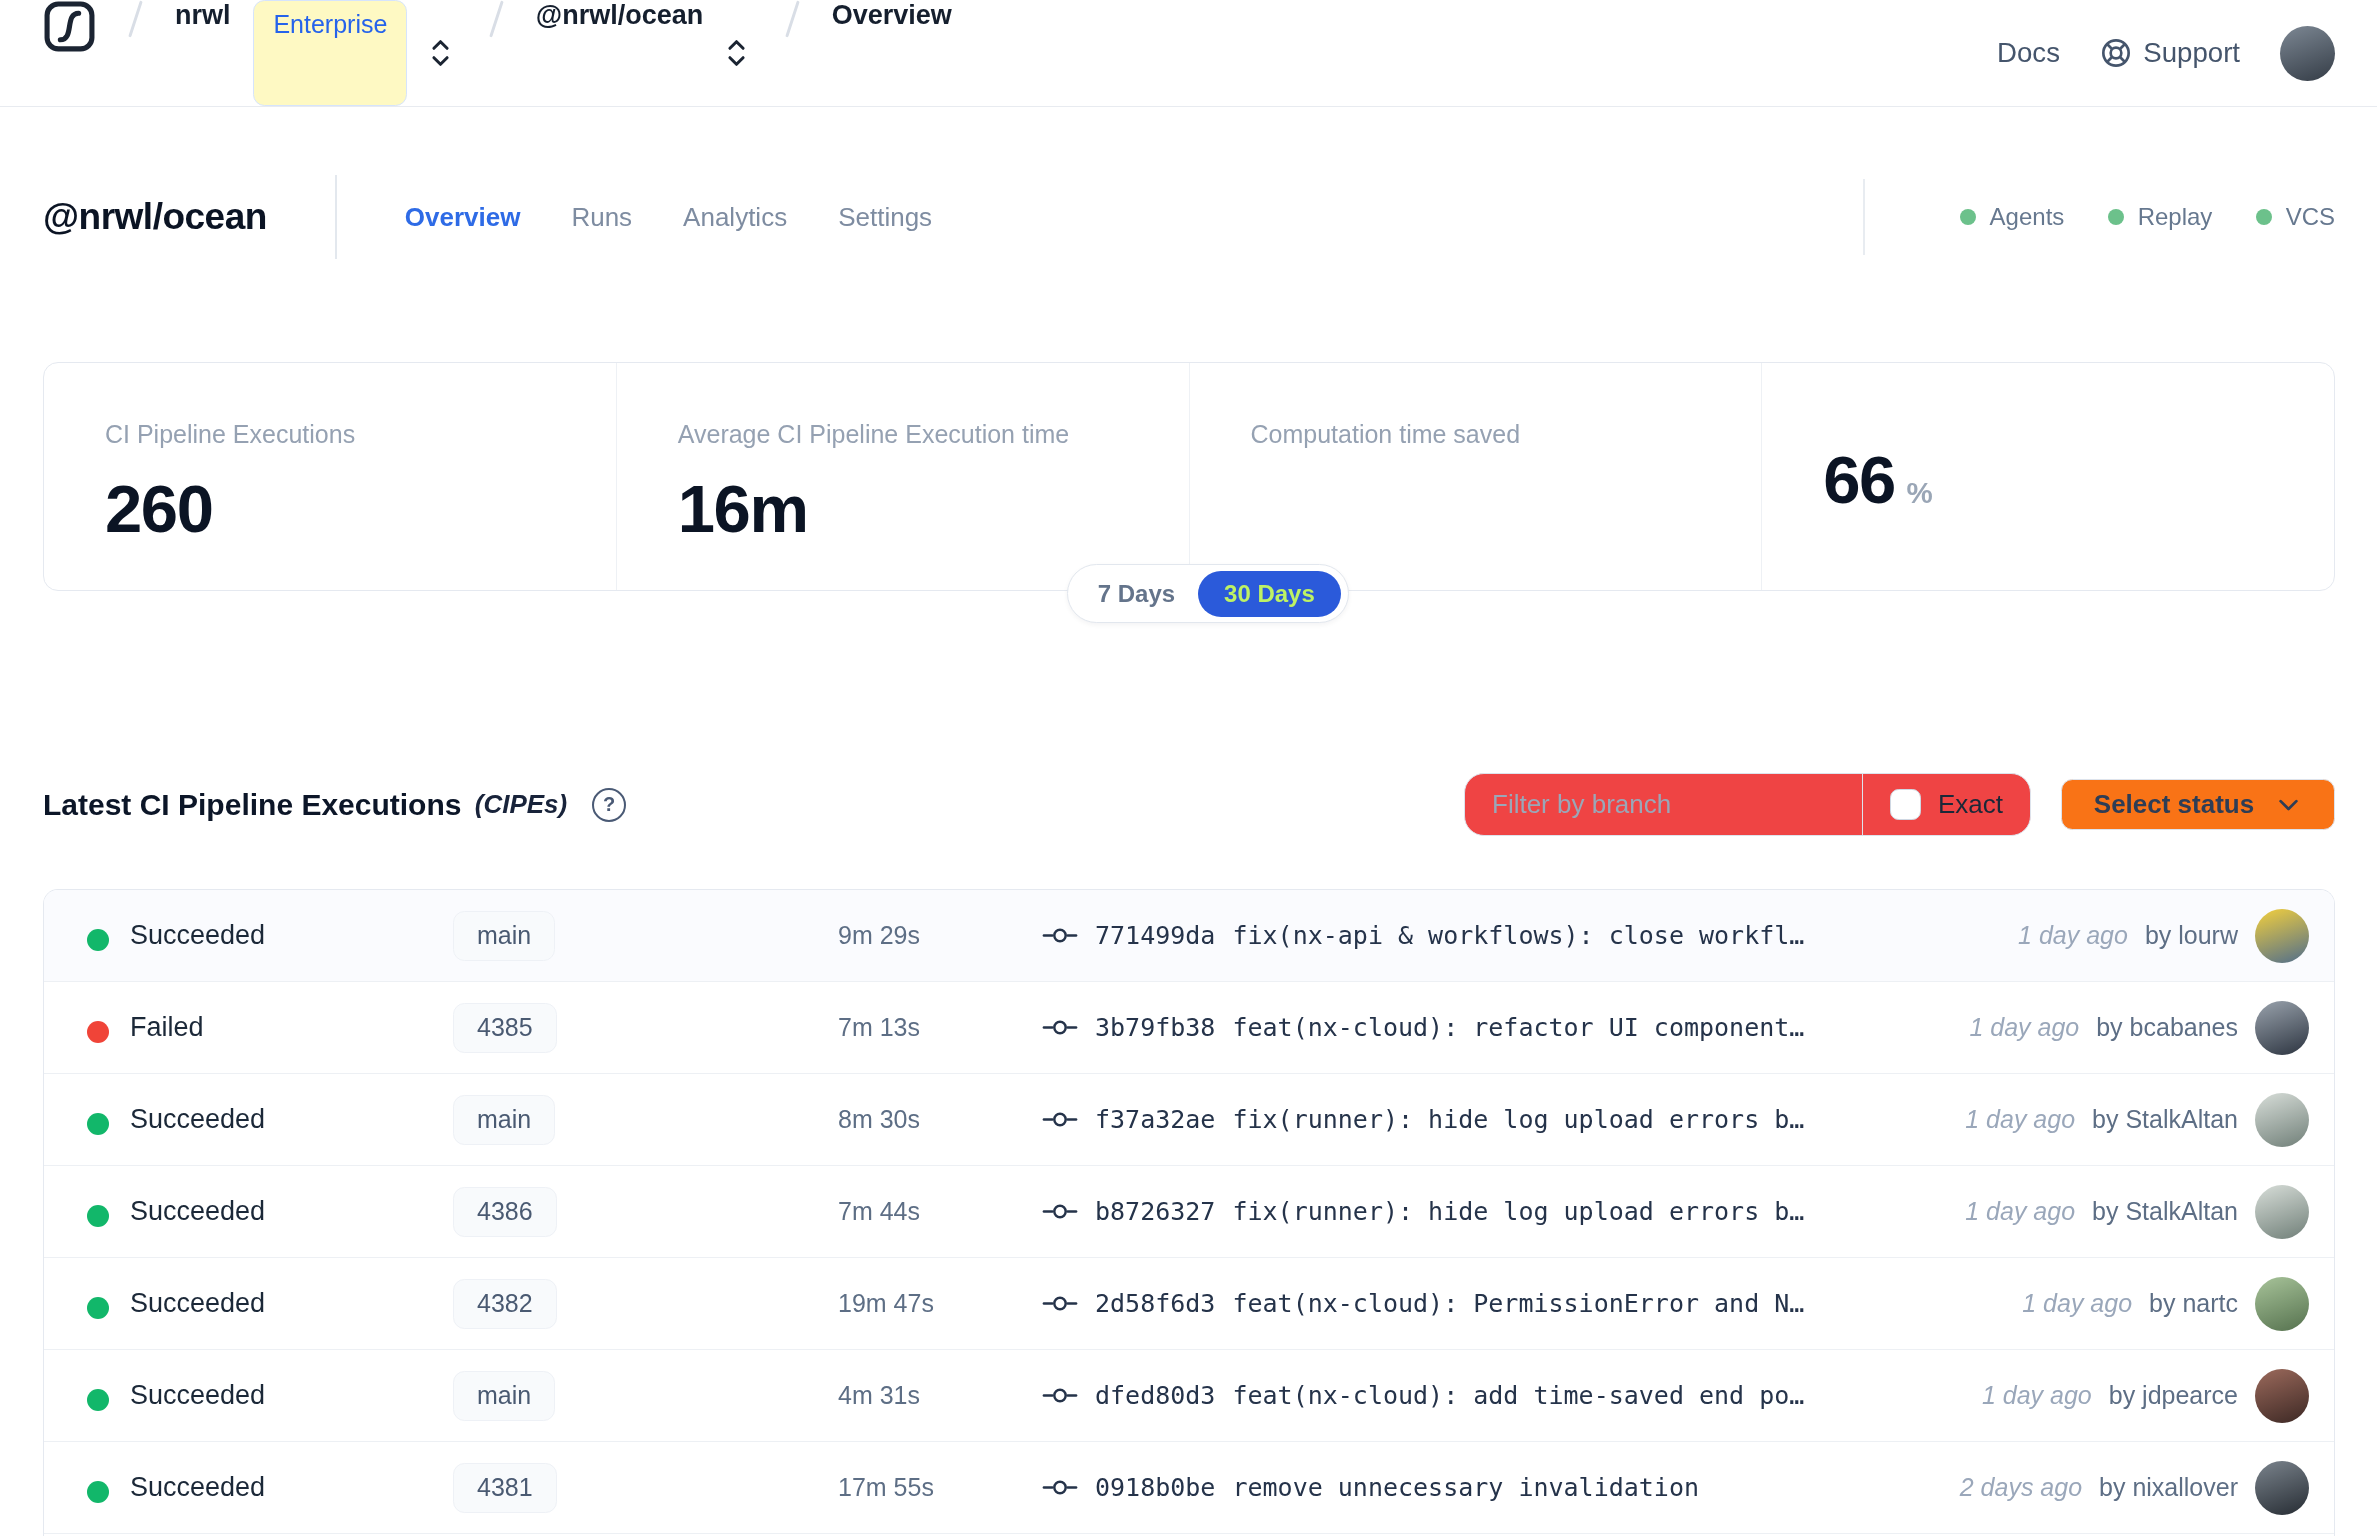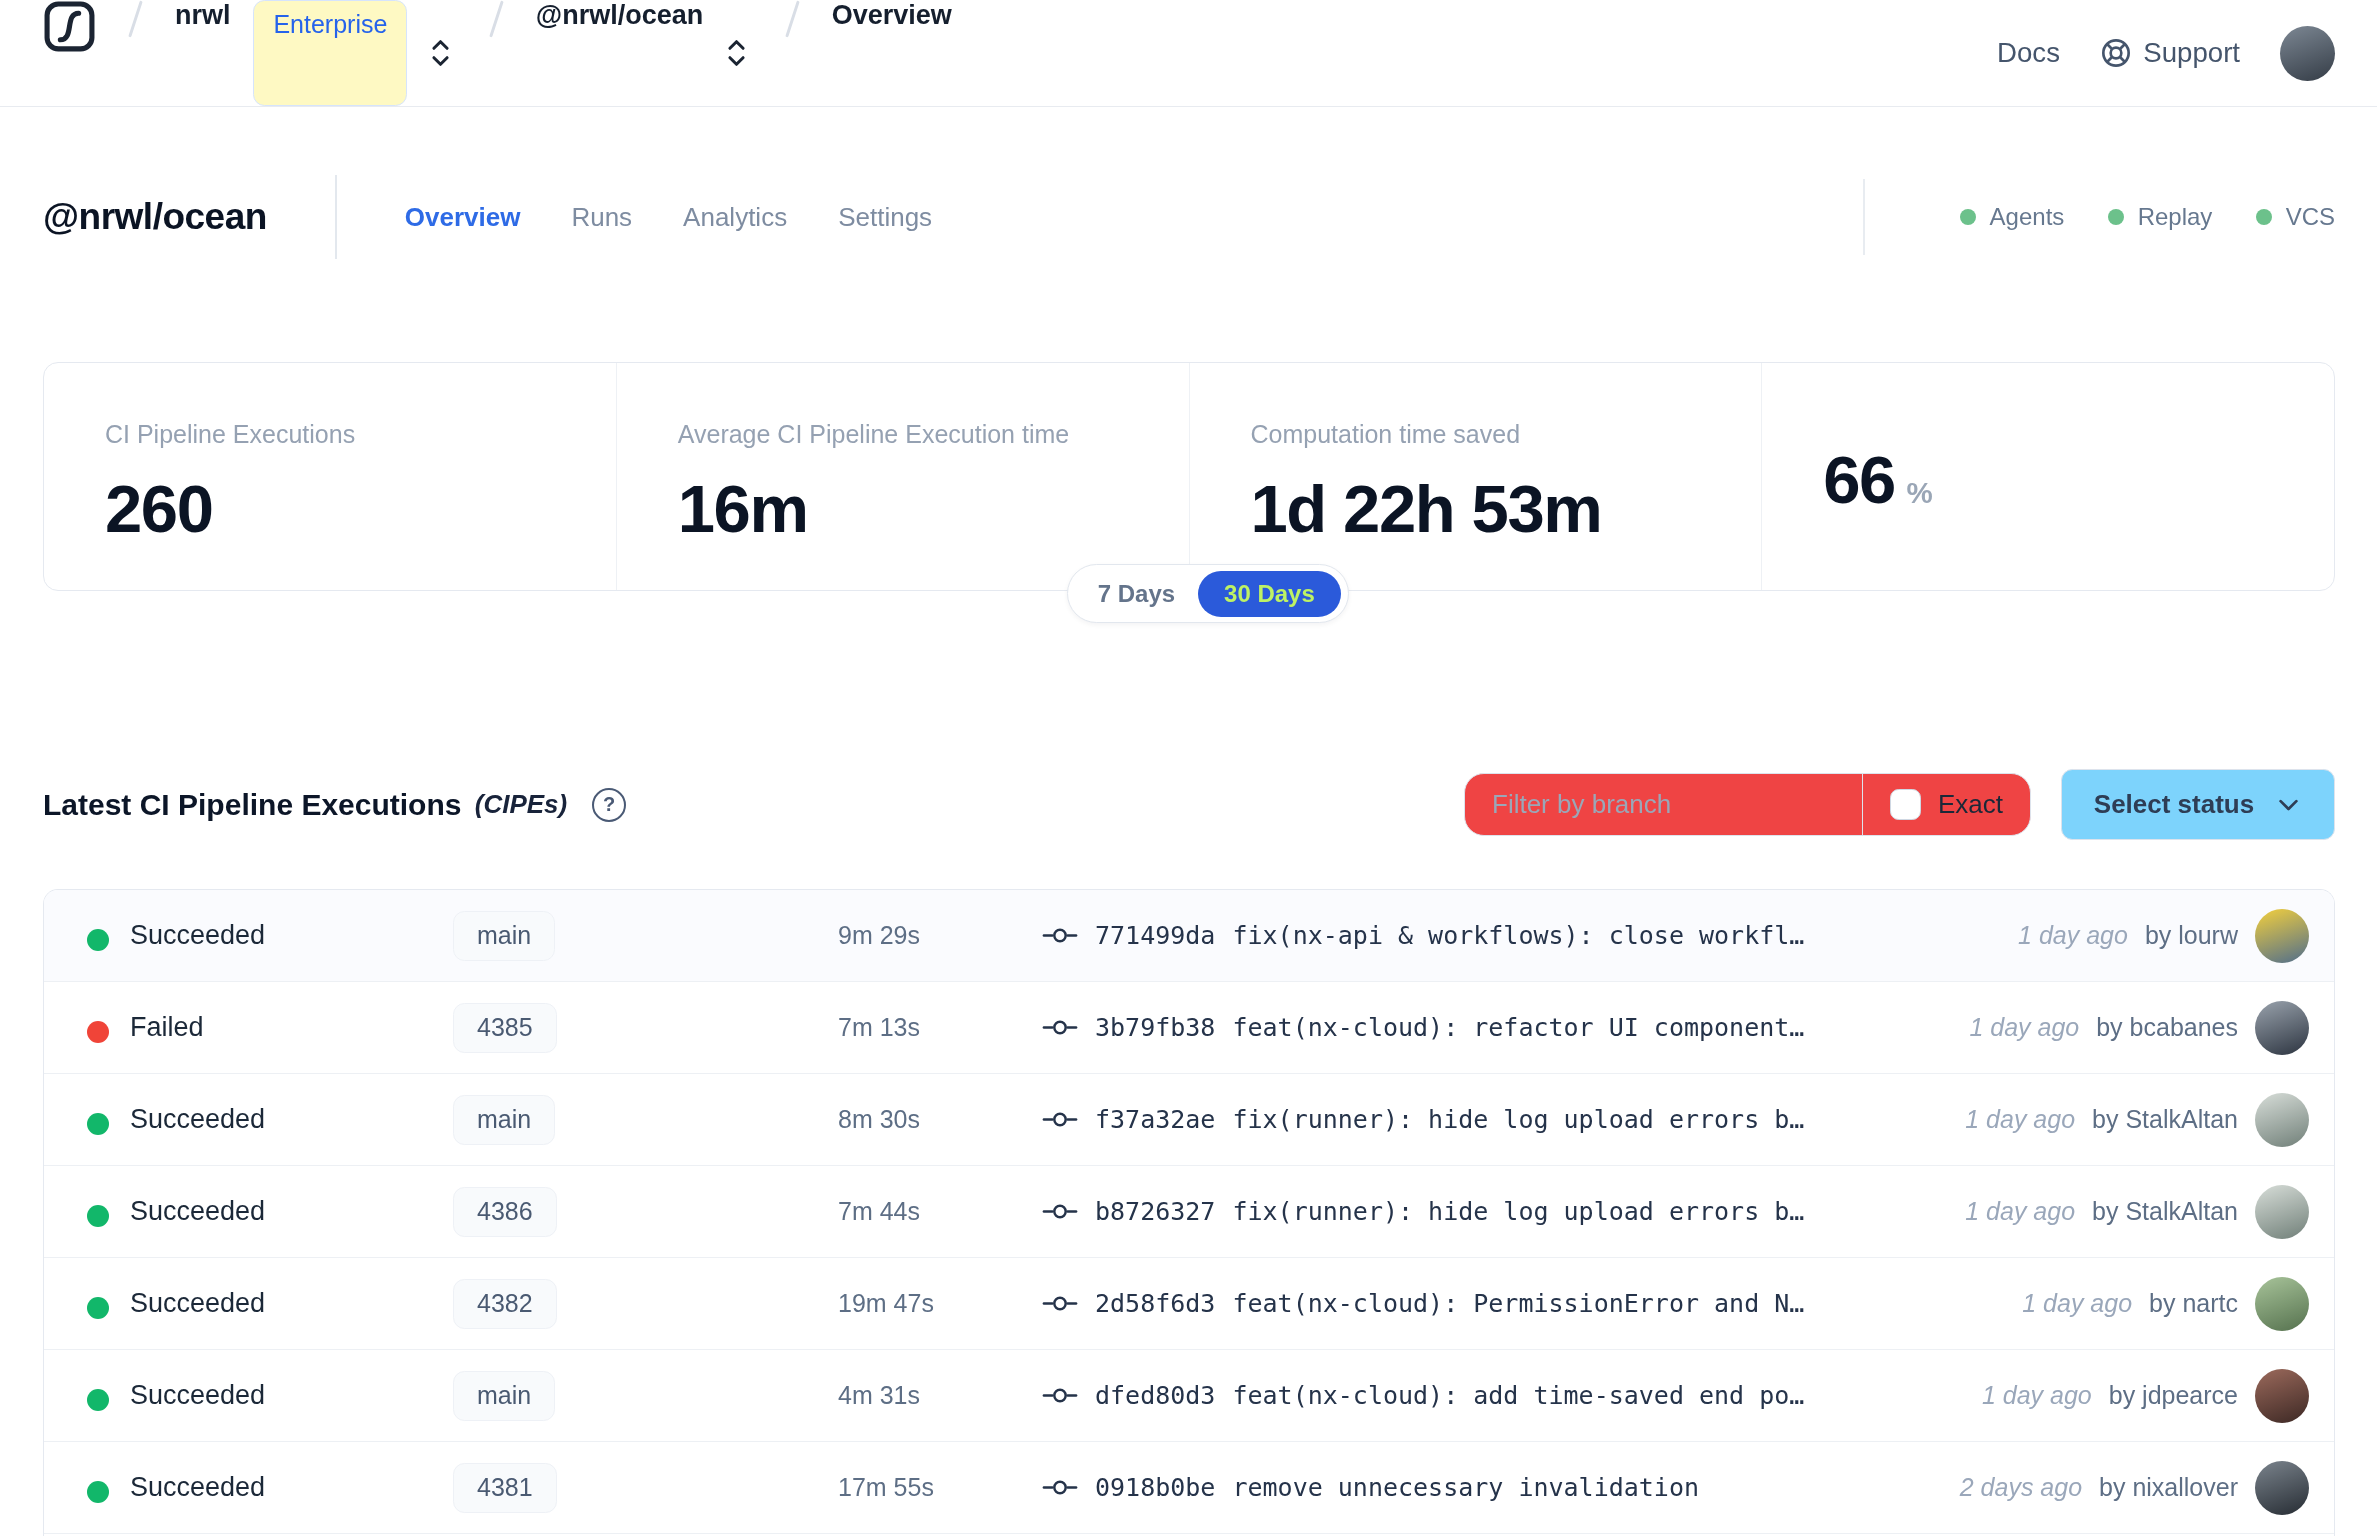--- a/index.html
+++ b/index.html
@@ -51,21 +51,21 @@
   .section-title { font-size:30px; font-weight:700; color:#0c1628; }
   .section-title-suffix { font-style:italic; font-size:26px; font-weight:600; color:#18233a; margin-left:13.3px; }
   .help-icon { width:34px; height:34px; border:2.4px solid #4a5a75; border-radius:50%; color:#4a5a75; font-size:20px; font-weight:700; display:flex; align-items:center; justify-content:center; margin-left:25px; cursor:pointer; }
   .filters { margin-left:auto; display:flex; align-items:center; gap:30px; }
   .filter-group { display:flex; align-items:center; border:1.9px solid #dde3ec; border-radius:20px; height:63px; width:567px; background:#ef4444; }
   .filter-input { flex:1; min-width:0; border:none; outline:none; font-size:26px; color:#0f172a; padding:0 27px; font-family:"Liberation Sans", sans-serif; background:transparent; }
   .filter-input::placeholder { color:#9aa7b8; }
   .exact-wrap { border-left:1.9px solid #dde3ec; height:100%; display:flex; align-items:center; gap:17px; padding:0 27px; cursor:pointer; }
   .checkbox { width:31px; height:31px; border:1.9px solid #cfd7e2; border-radius:8.6px; background:#fff; }
   .exact-label { font-size:26px; color:#1b2838; }
-  .status-select { width:274px; height:71px; border:1.9px solid #dde3ec; border-radius:11.4px; background:#7dd3fc; display:flex; align-items:center; justify-content:center; gap:21px; font-size:26px; font-weight:600; color:#2e3d55; cursor:pointer; }
+  .status-select { width:274px; height:51px; border:1.9px solid #dde3ec; border-radius:11.4px; background:#f97316; display:flex; align-items:center; justify-content:center; gap:21px; font-size:26px; font-weight:600; color:#2e3d55; cursor:pointer; }
 
   
   .cipe-table { margin:53px 43px 0; border:1.9px solid #e5e9f0; border-bottom:none; border-radius:15px 15px 0 0; height:650px; overflow:hidden; background:#fff; }
   .cipe-row { display:flex; align-items:center; height:92px; padding-left:43px; border-bottom:1.9px solid #edf0f4; cursor:pointer; background:#fff; }
   .cipe-row.hovered { background:#fafbfe; }
   .col-status { width:366px; display:flex; align-items:flex-end; }
   .status-dot { width:22px; height:22px; border-radius:50%; margin-right:21px; flex:none; }
   .status-text { font-size:27px; font-weight:500; color:#1b2838; }
   .col-branch { width:385px; }
   .branch-badge { display:inline-block; font-size:25px; color:#4a5a72; background:#f8fafc; border:1.9px solid #eef1f6; border-radius:11.4px; padding:9.5px 23px; }
@@ -154,21 +154,20 @@
       <div class="stat-card">
     <div class="stat-label">CI Pipeline Executions</div>
     <div class="stat-value"><span>260</span><span class="stat-suffix"></span></div>
   </div>
       <div class="stat-card">
     <div class="stat-label">Average CI Pipeline Execution time</div>
     <div class="stat-value"><span>16m</span><span class="stat-suffix"></span></div>
   </div>
       <div class="stat-card">
     <div class="stat-label">Computation time saved</div>
-    <div class="stat-value"><span>1d 22h 53m</span><span class="stat-suffix"></span></div>
   </div>
       <div class="stat-card">
     <div class="stat-value"><span>66</span><span class="stat-suffix">%</span></div>
   </div>
     </div>
   <div class="range-toggle" id="range-toggle">
       <span class="range-opt">7 Days</span>
       <span class="range-opt active">30 Days</span>
     </div>
 </div>

